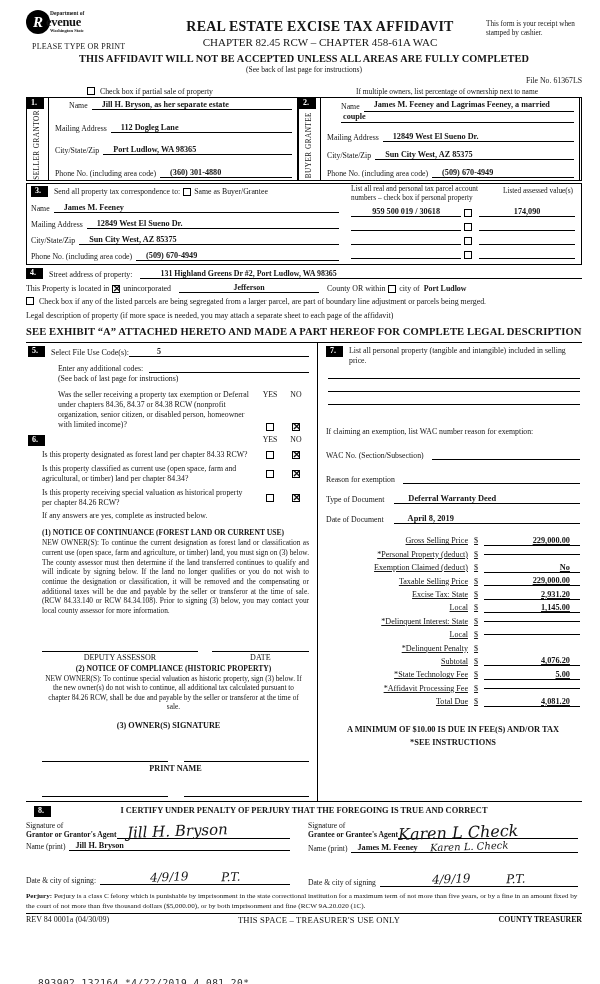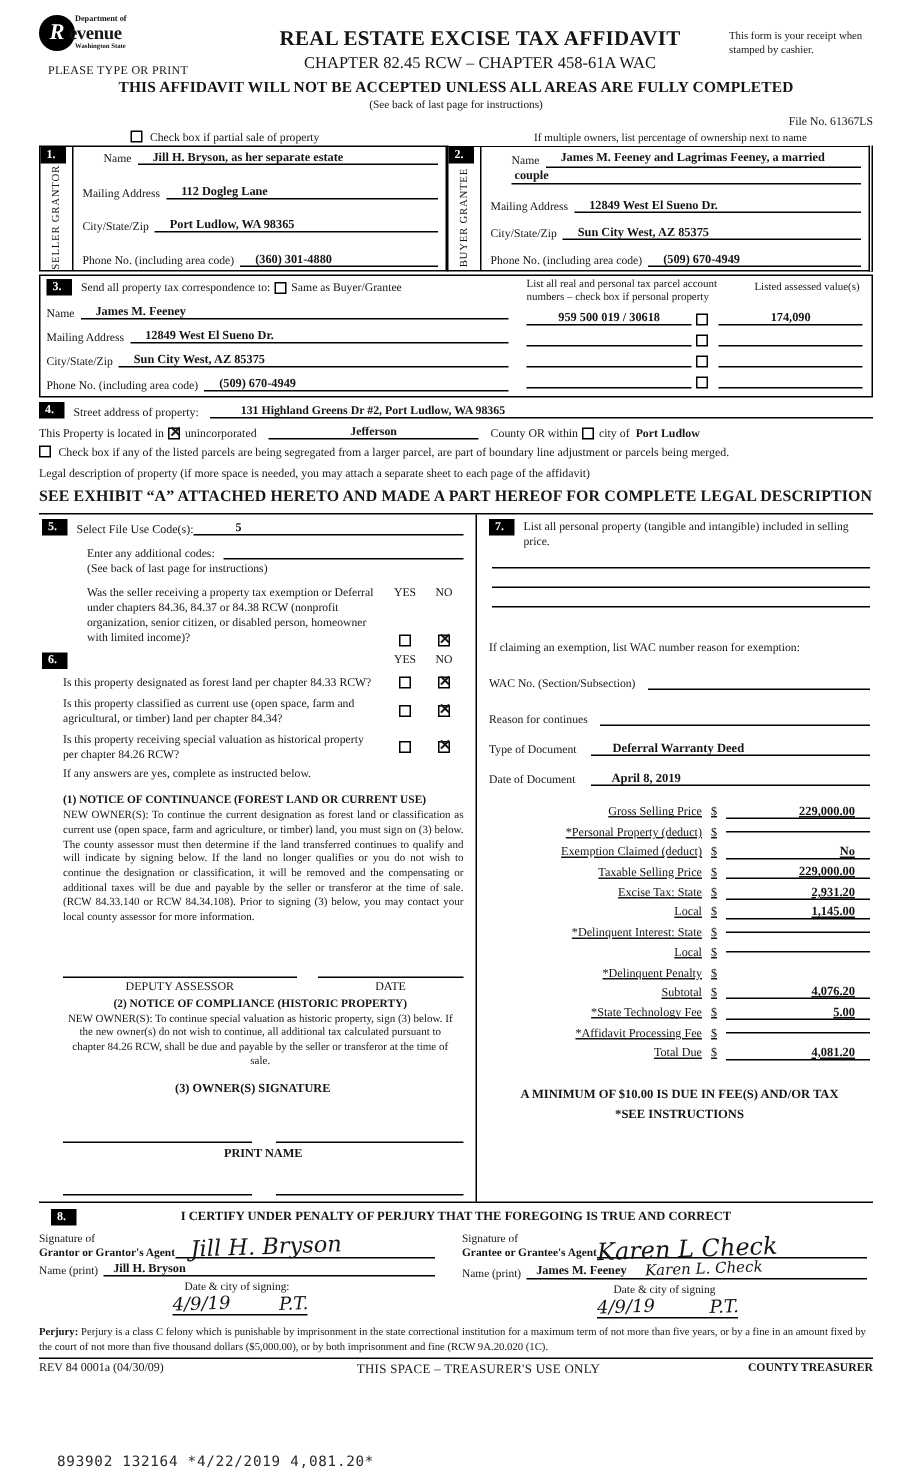--- a/index.html
+++ b/index.html
@@ -131,21 +131,21 @@
   .sigHalf.rightHalf { padding-right:4px; padding-left:4px; }
   .sigRow { display:flex; align-items:flex-end; font-size:7.6px; }
   .sigLabel2 { line-height:1.2; white-space:nowrap; }
   .sigLine { flex:1; border-bottom:1px solid #000; position:relative; height:12px; }
   .sigScript { position:absolute; left:10px; bottom:-2px; font-size:15px; }
   .sigScript.big { font-size:16px; bottom:-4px; left:0; }
   .nmRow { display:flex; align-items:flex-end; font-size:7.6px; margin-top:2px; }
   .nmRow .uline { flex:1; }
   .nmRow .uline b { padding-left:6px; font-size:8.2px; }
   .handOver { font-size:10px; }
-  .dtRow { display:flex; align-items:center; font-size:7.6px; margin-top:2px;flex-direction:column; }
+  .dtRow { display:flex; align-items:flex-end; font-size:7.6px; margin-top:19px; }
   .dtRow .uline { flex:1; text-align:center; }
   .dtRow .hand { font-size:12px; }
 
   .perjury { margin-top:5px; font-size:7.15px; line-height:1.35; }
   .bottomRow { display:flex; border-top:1px solid #000; margin-top:2px; padding-top:1px; align-items:flex-start; }
   .rev { width:160px; font-size:8px; }
   .treasSpace { flex:1; text-align:center; font-size:8.6px; letter-spacing:0.2px; }
   .countyTreas { width:130px; text-align:right; font-weight:bold; font-size:7.8px; }
 
   .stamp { margin-top:52px; margin-left:12px; font-family:"DejaVu Sans Mono", monospace;
@@ -433,21 +433,21 @@
       <div class="ppLine"></div>
       <div class="ppLine"></div>
 
       <div class="claimLine">If claiming an exemption, list WAC number reason for exemption:</div>
 
       <div class="wacRow">
         <span>WAC No. (Section/Subsection)</span>
         <span class="uline flex1" style="margin-left:8px;"></span>
       </div>
       <div class="wacRow">
-        <span>Reason for continues</span>
+        <span>Reason for exemption</span>
         <span class="uline flex1" style="margin-left:8px;"></span>
       </div>
 
       <div class="docRow">
         <span>Type of Document</span>
         <span class="uline flex1" style="margin-left:10px;"><b>Deferral Warranty Deed</b></span>
       </div>
       <div class="docRow">
         <span>Date of Document</span>
         <span class="uline flex1" style="margin-left:10px;"><b>April 8, 2019</b></span>

